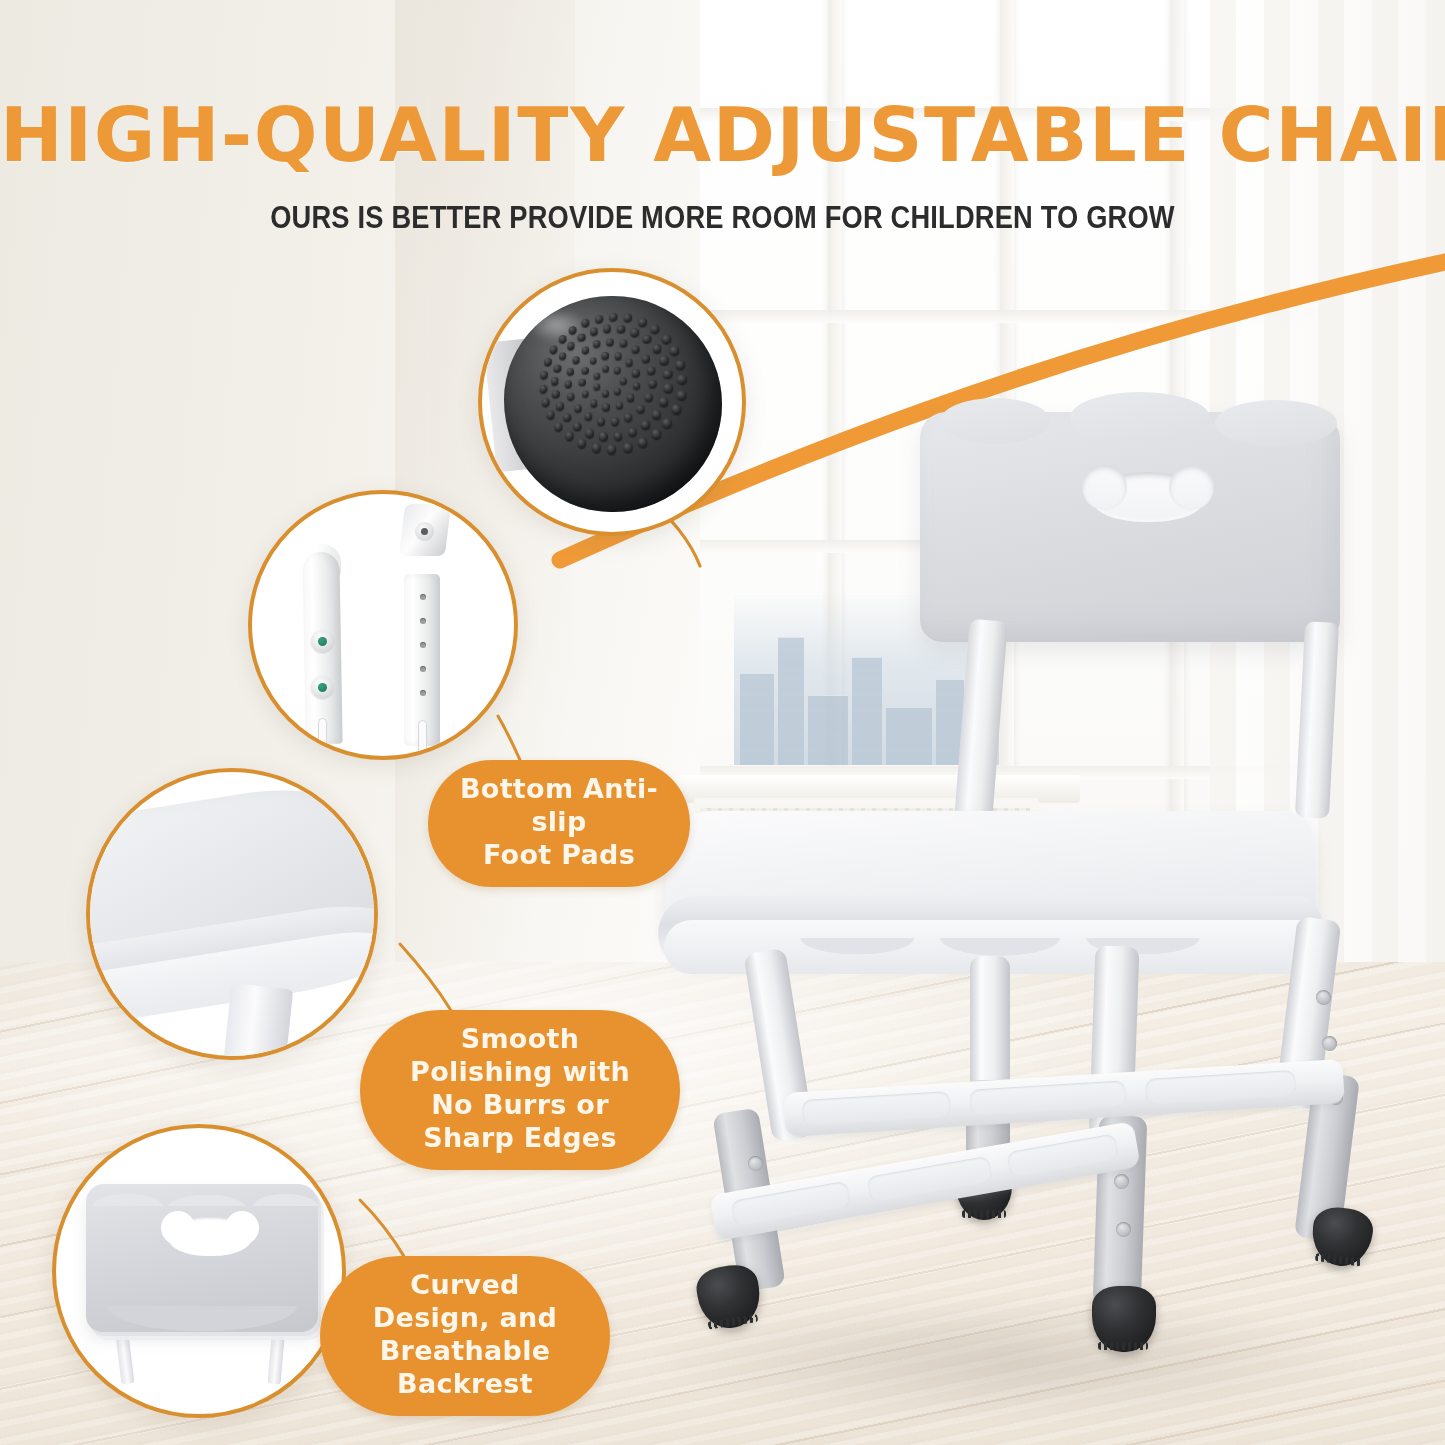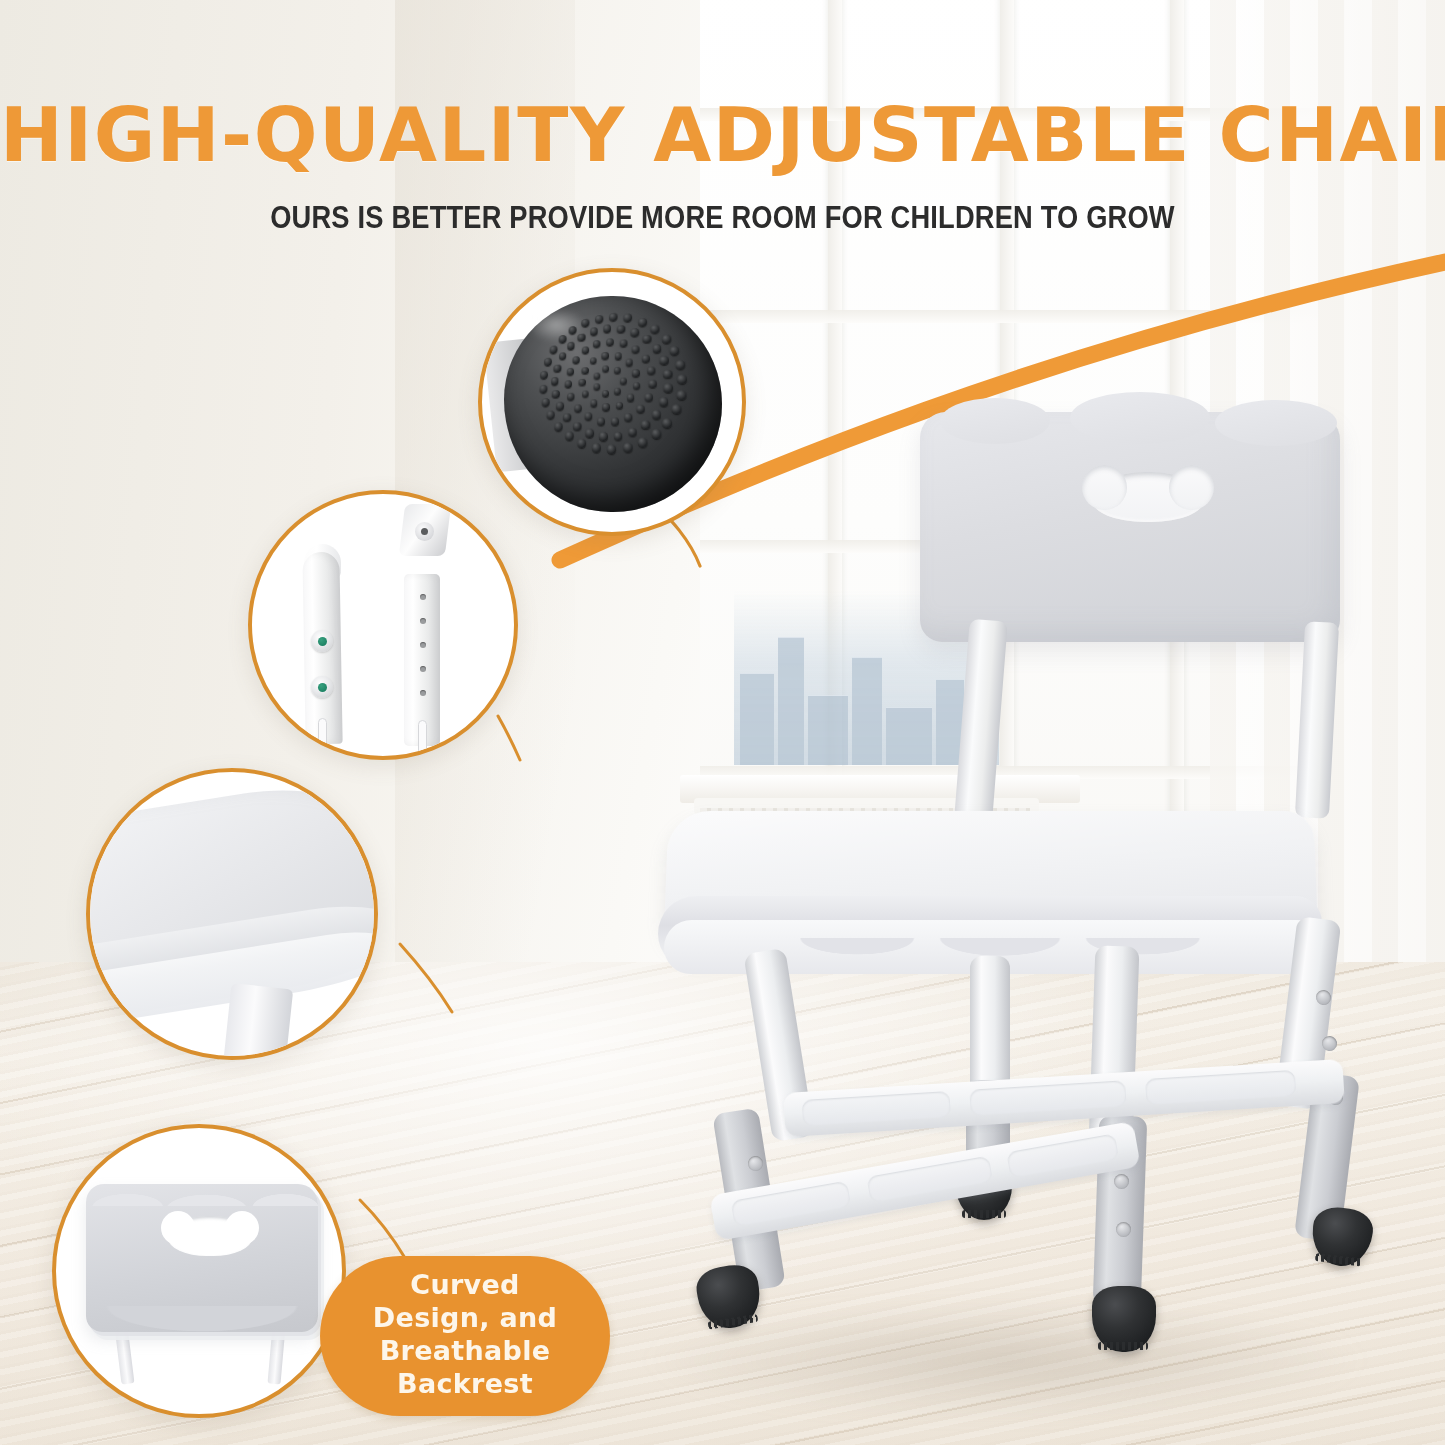--- a/index.html
+++ b/index.html
@@ -686,18 +686,22 @@
       <div class="back-leg" style="left:62px;  top:198px; transform:rotate(-7deg);"></div>
       <div class="back-leg" style="left:214px; top:198px; transform:rotate(5deg);"></div>
       <div class="back-panel"></div>
       <div class="back-wave-top"></div>
       <div class="back-wave-bot"></div>
       <div class="back-hole"></div>
     </div>
   </div>
 
 
-
+  <div class="pill" id="pill-1" style="left:428px; top:760px; width:262px;">Bottom Anti-slip
+Foot Pads</div>
+
+  <div class="pill" id="pill-2" style="left:360px; top:1010px; width:320px;">Smooth Polishing with
+No Burrs or Sharp Edges</div>
 
   <div class="pill" id="pill-3" style="left:320px; top:1256px; width:290px;">Curved Design, and
 Breathable Backrest</div>
 
 </div>
 
 </body></html>

